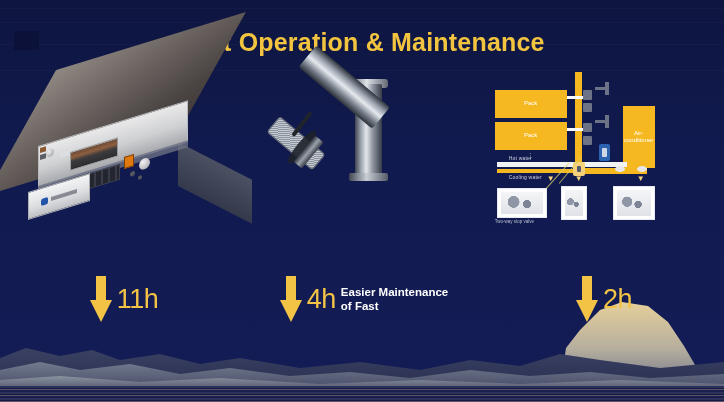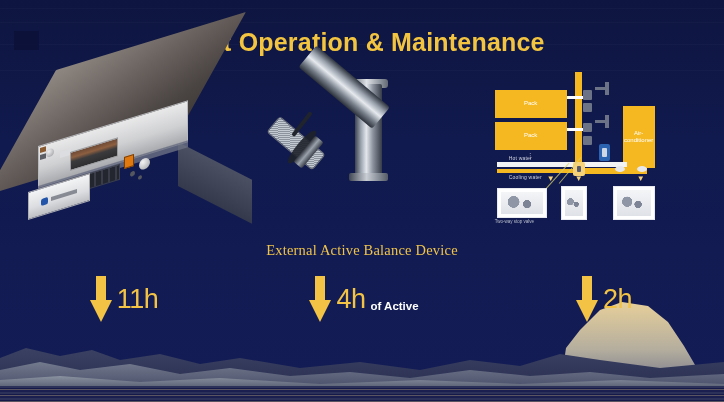--- a/index.html
+++ b/index.html
@@ -277,42 +277,41 @@
           </div>
         <div class="thumb th3">
             <span class="th-in"></span>
           </div>
         <div class="thcap">Two-way stop valve</div>
       </div>
     </div>
   </div>
 
   <div class="captions">
-    <div class="caption">External Active Balance Device</div>
   </div>
 
   <div class="metrics">
 
     <div class="metric m1">
       <span class="arrow">
           <i></i>
           <b></b>
         </span>
       <span class="hours">11h</span>
     </div>
 
     <div class="metric">
       <span class="arrow">
           <i></i>
           <b></b>
         </span>
       <span class="hours">4h</span>
       <span class="mlabel">
-        <br>
-        <span>of Active</span>
+        <span>Easier Maintenance</span><br>
+        <span>of Fast</span>
       </span>
     </div>
 
     <div class="metric">
       <span class="arrow">
           <i></i>
           <b></b>
         </span>
       <span class="hours">2h</span>
     </div>

